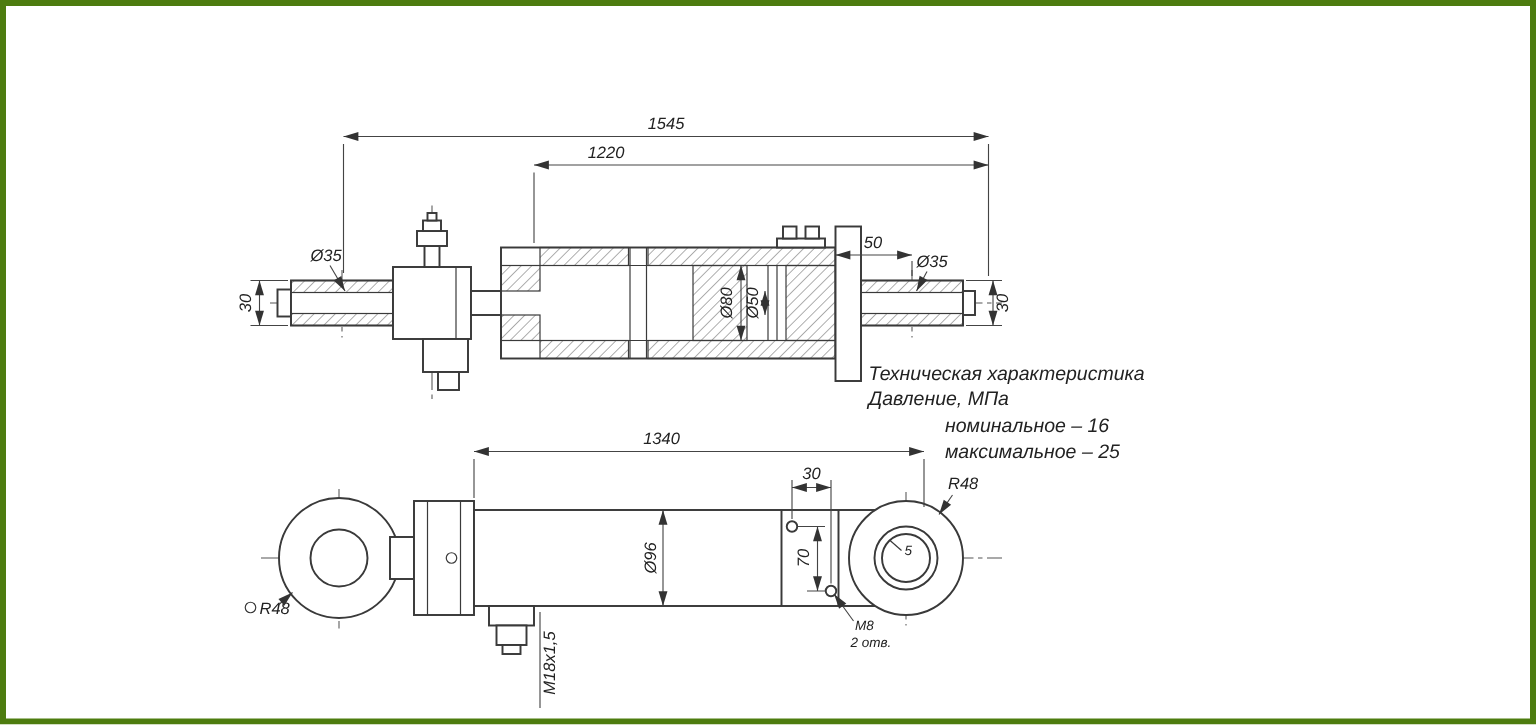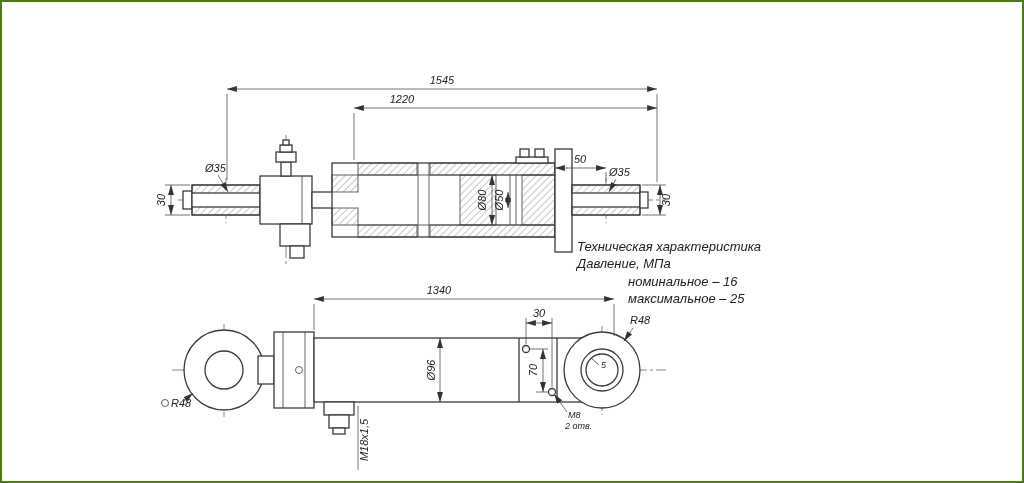--- a/index.html
+++ b/index.html
@@ -1,18 +1,18 @@
 <!DOCTYPE html>
 <html><head>
 <meta charset="utf-8">
 <style>
   html,body { margin:0; padding:0; background:#ffffff; }
   .sheet {
     position:relative; width:1024px; height:483px; box-sizing:border-box;
-    border:2px solid #4d7c0f; background:#ffffff; overflow:hidden;
+    border:4px solid #4d7c0f; background:#ffffff; overflow:hidden;
     font-family:"Liberation Sans", sans-serif;
   }
   svg { display:block; }
   .part    { fill:#ffffff; stroke:#3a3a3a; stroke-width:1.3; }
   .hatched { fill:url(#hatch); stroke:#3a3a3a; stroke-width:0.8; }
   .outline { stroke:#3a3a3a; stroke-width:1.3; fill:none; }
   .thin    { stroke:#3a3a3a; stroke-width:0.8; fill:none; }
   .center  { stroke:#555555; stroke-width:0.7; stroke-dasharray:13 3 3 3; fill:none; }
   .dim,.ext{ stroke:#444444; stroke-width:0.75; fill:none; }
   text { font-family:"Liberation Sans", sans-serif; font-style:italic; fill:#222222; }

